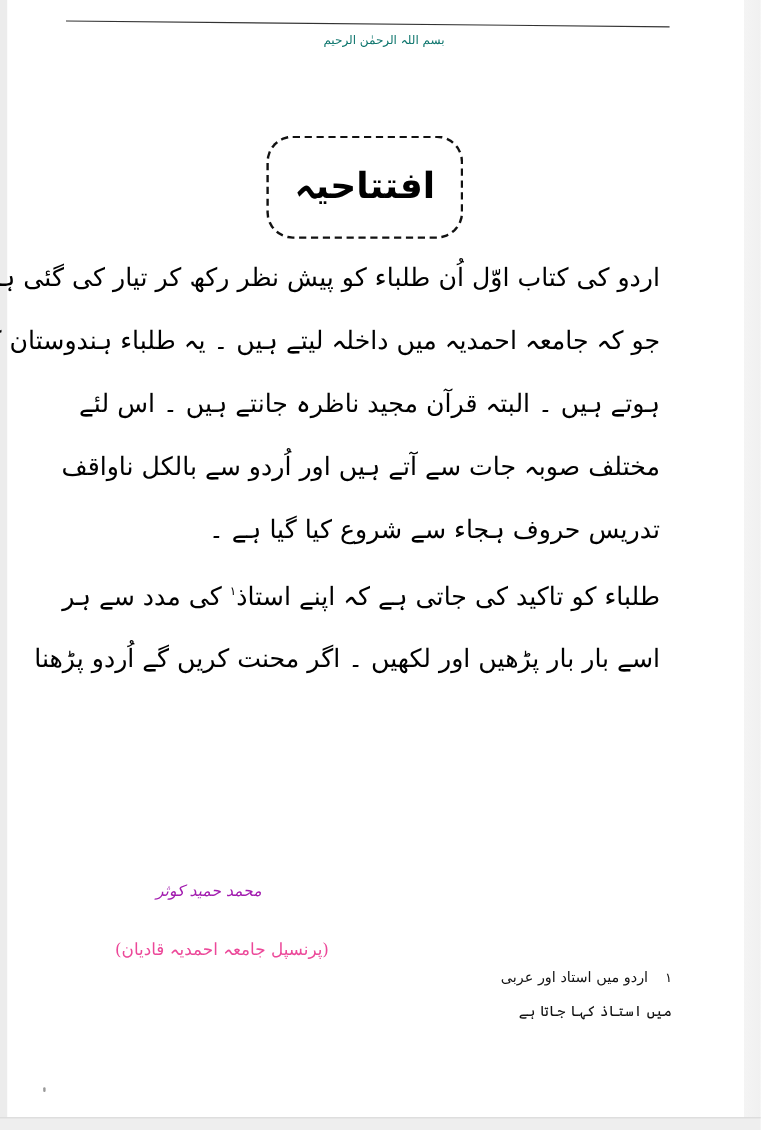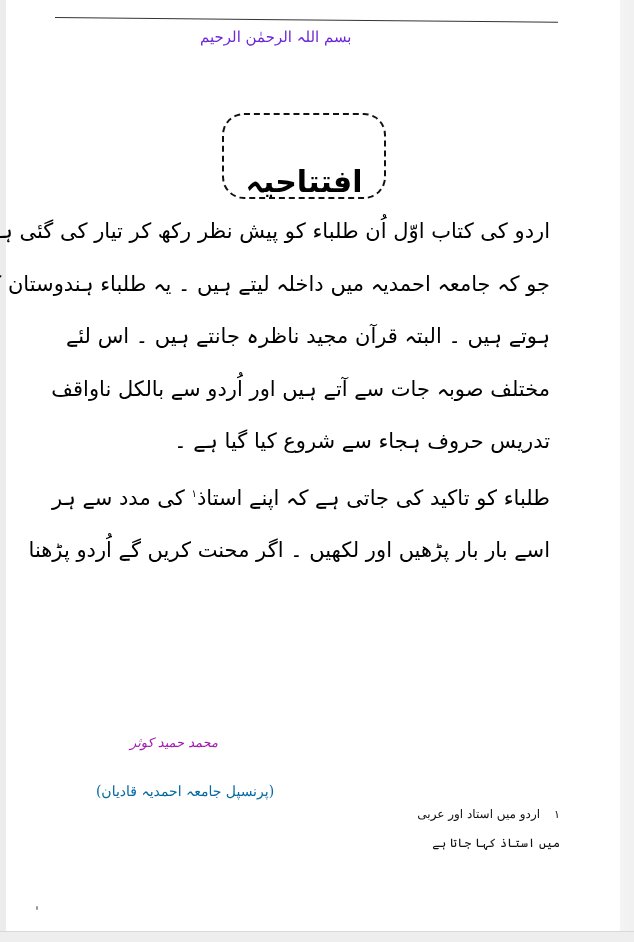--- a/index.html
+++ b/index.html
@@ -29,32 +29,32 @@
     border-top: 1px solid #d9d9d9;
   }
   .top-rule {
     position: absolute; left: 55px; top: 17px; width: 503px; height: 0;
     border-top: 1.5px solid #333333;
     transform: rotate(0.55deg);
     transform-origin: left center;
   }
   .bismillah {
     position: absolute; left: 200px; top: 28px; width: 240px;
-    text-align: left;
+    text-align: center;
     direction: rtl;
     font-family: "DejaVu Serif", serif;
-    font-size: 15px;
-    color: #6d28d9;
+    font-size: 10px;
+    color: #0f766e;
   }
   .title-box {
     position: absolute; left: 222px; top: 113px; width: 164px; height: 86px;
     border: 2px dashed #111;
     border-radius: 22px;
     box-sizing: border-box;
-    display: flex; align-items: flex-end; justify-content: center;
+    display: flex; align-items: center; justify-content: center;
   }
   .title-box::before {
     content: "";
     position: absolute; inset: -2px;
     border-radius: 22px;
     border: 2px solid transparent;
     border-top-color: transparent;
     pointer-events: none;
   }
   .title-text {
@@ -93,21 +93,21 @@
     font-family: "DejaVu Serif", serif;
     font-style: italic;
     font-size: 13px;
     color: #a21caf;
   }
   .designation {
     position: absolute; left: 95px; top: 783px; width: 180px;
     direction: rtl; text-align: center;
     font-family: "DejaVu Serif", serif;
     font-size: 14px;
-    color: #0369a1;
+    color: #ec4899;
   }
   .footnote {
     position: absolute; left: 370px; top: 800px; width: 190px;
     direction: rtl; 
     font-family: "DejaVu Serif", serif;
     font-size: 12px;
     color: #111;
     line-height: 28px;
   }
   .footnote .fn-num {

